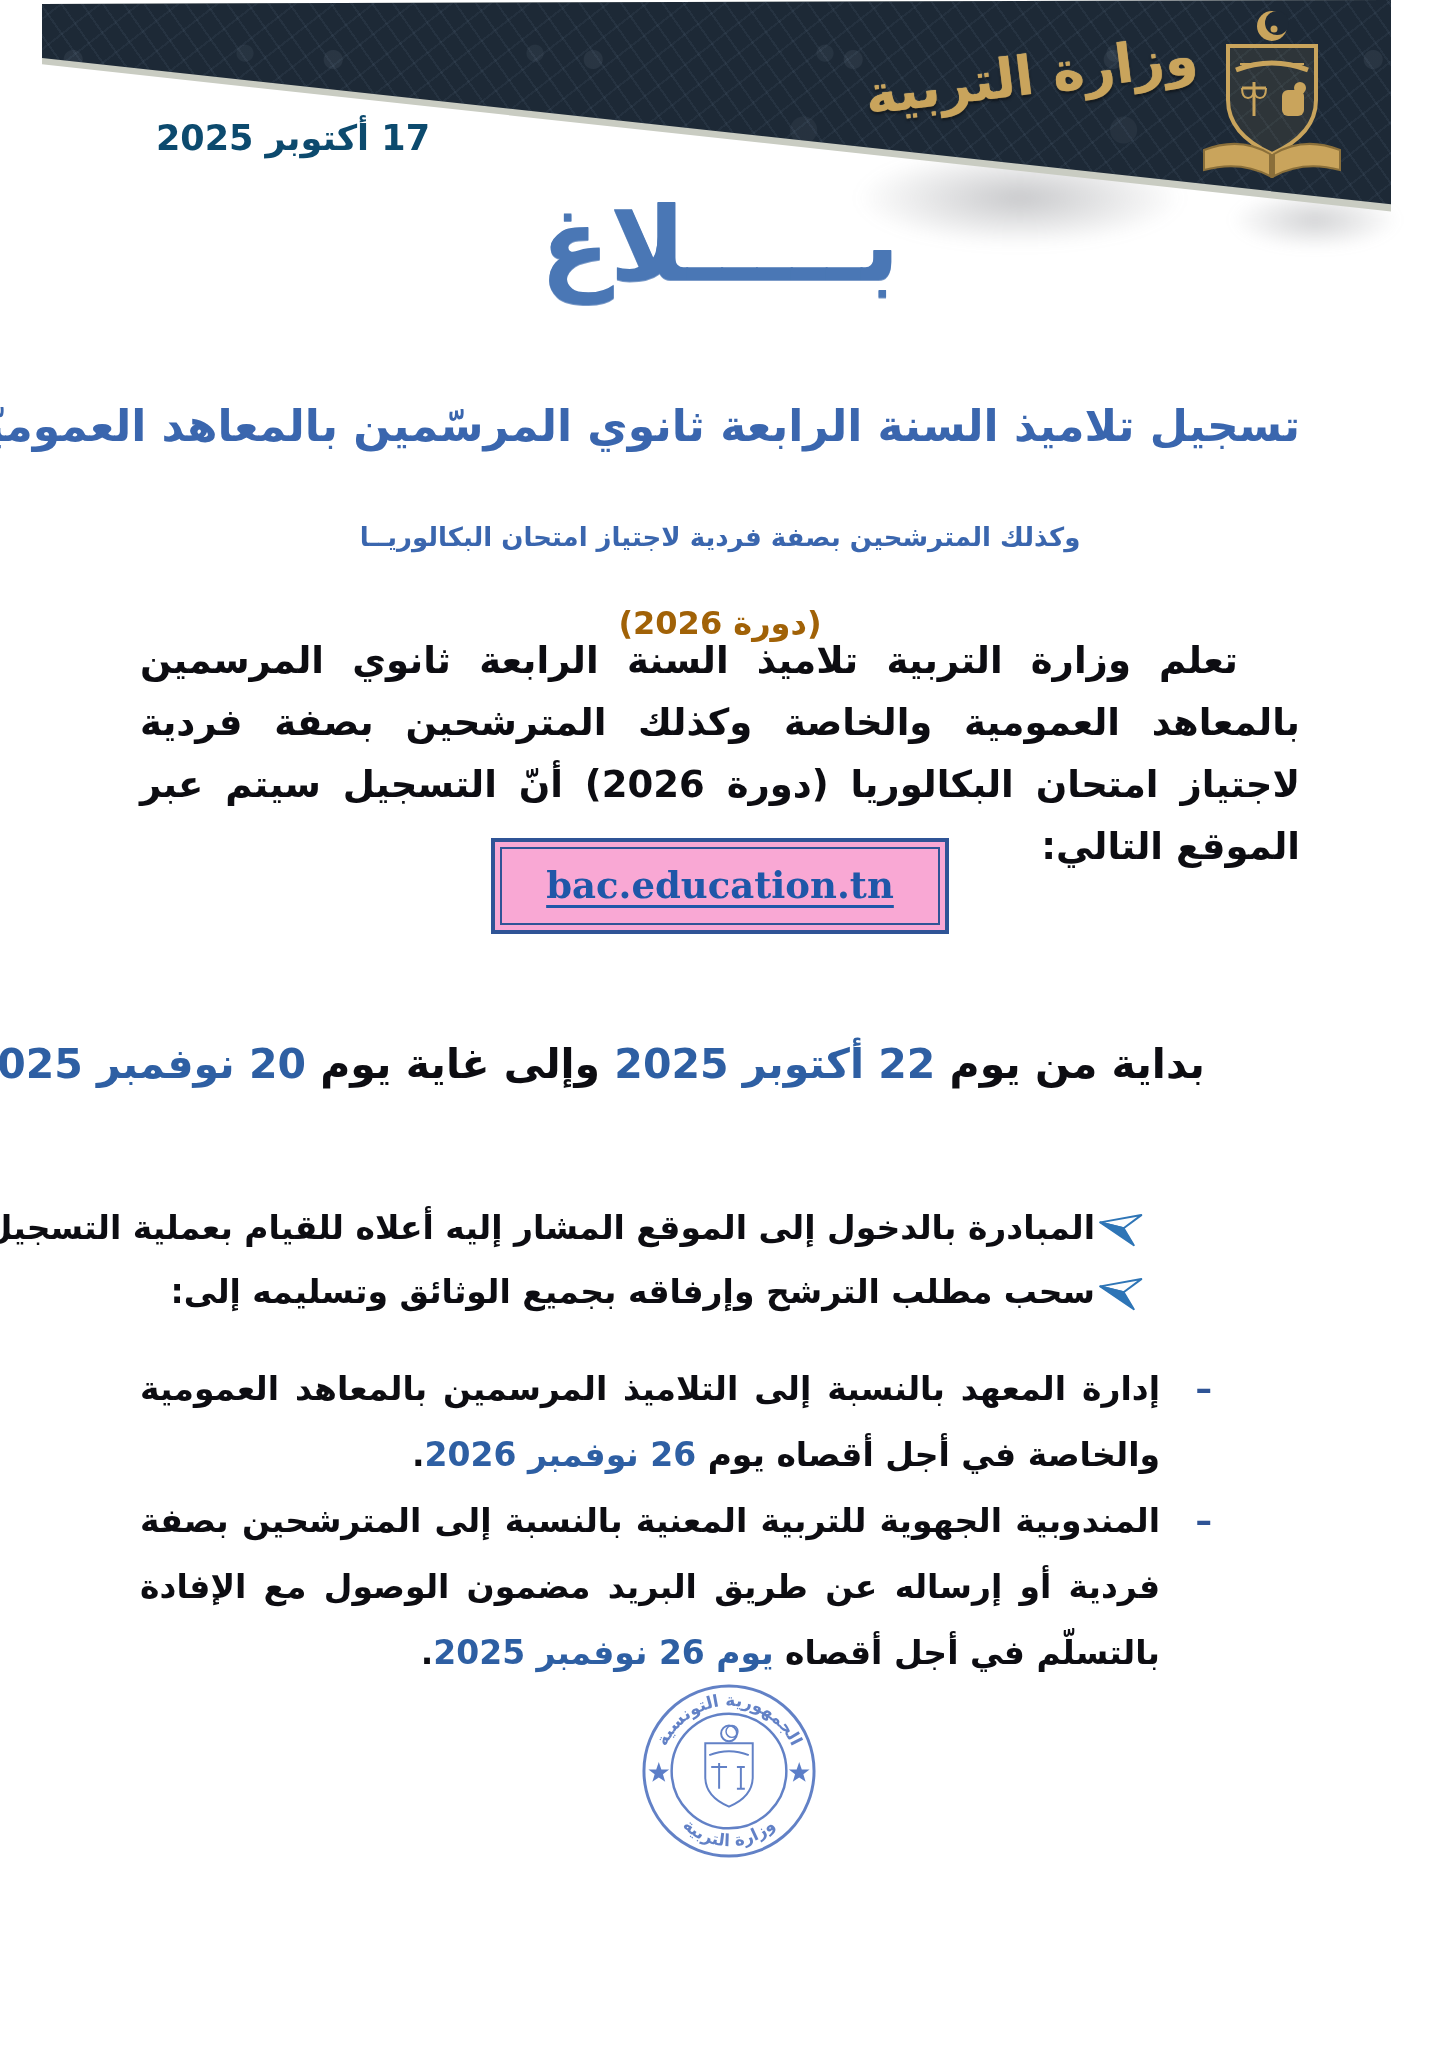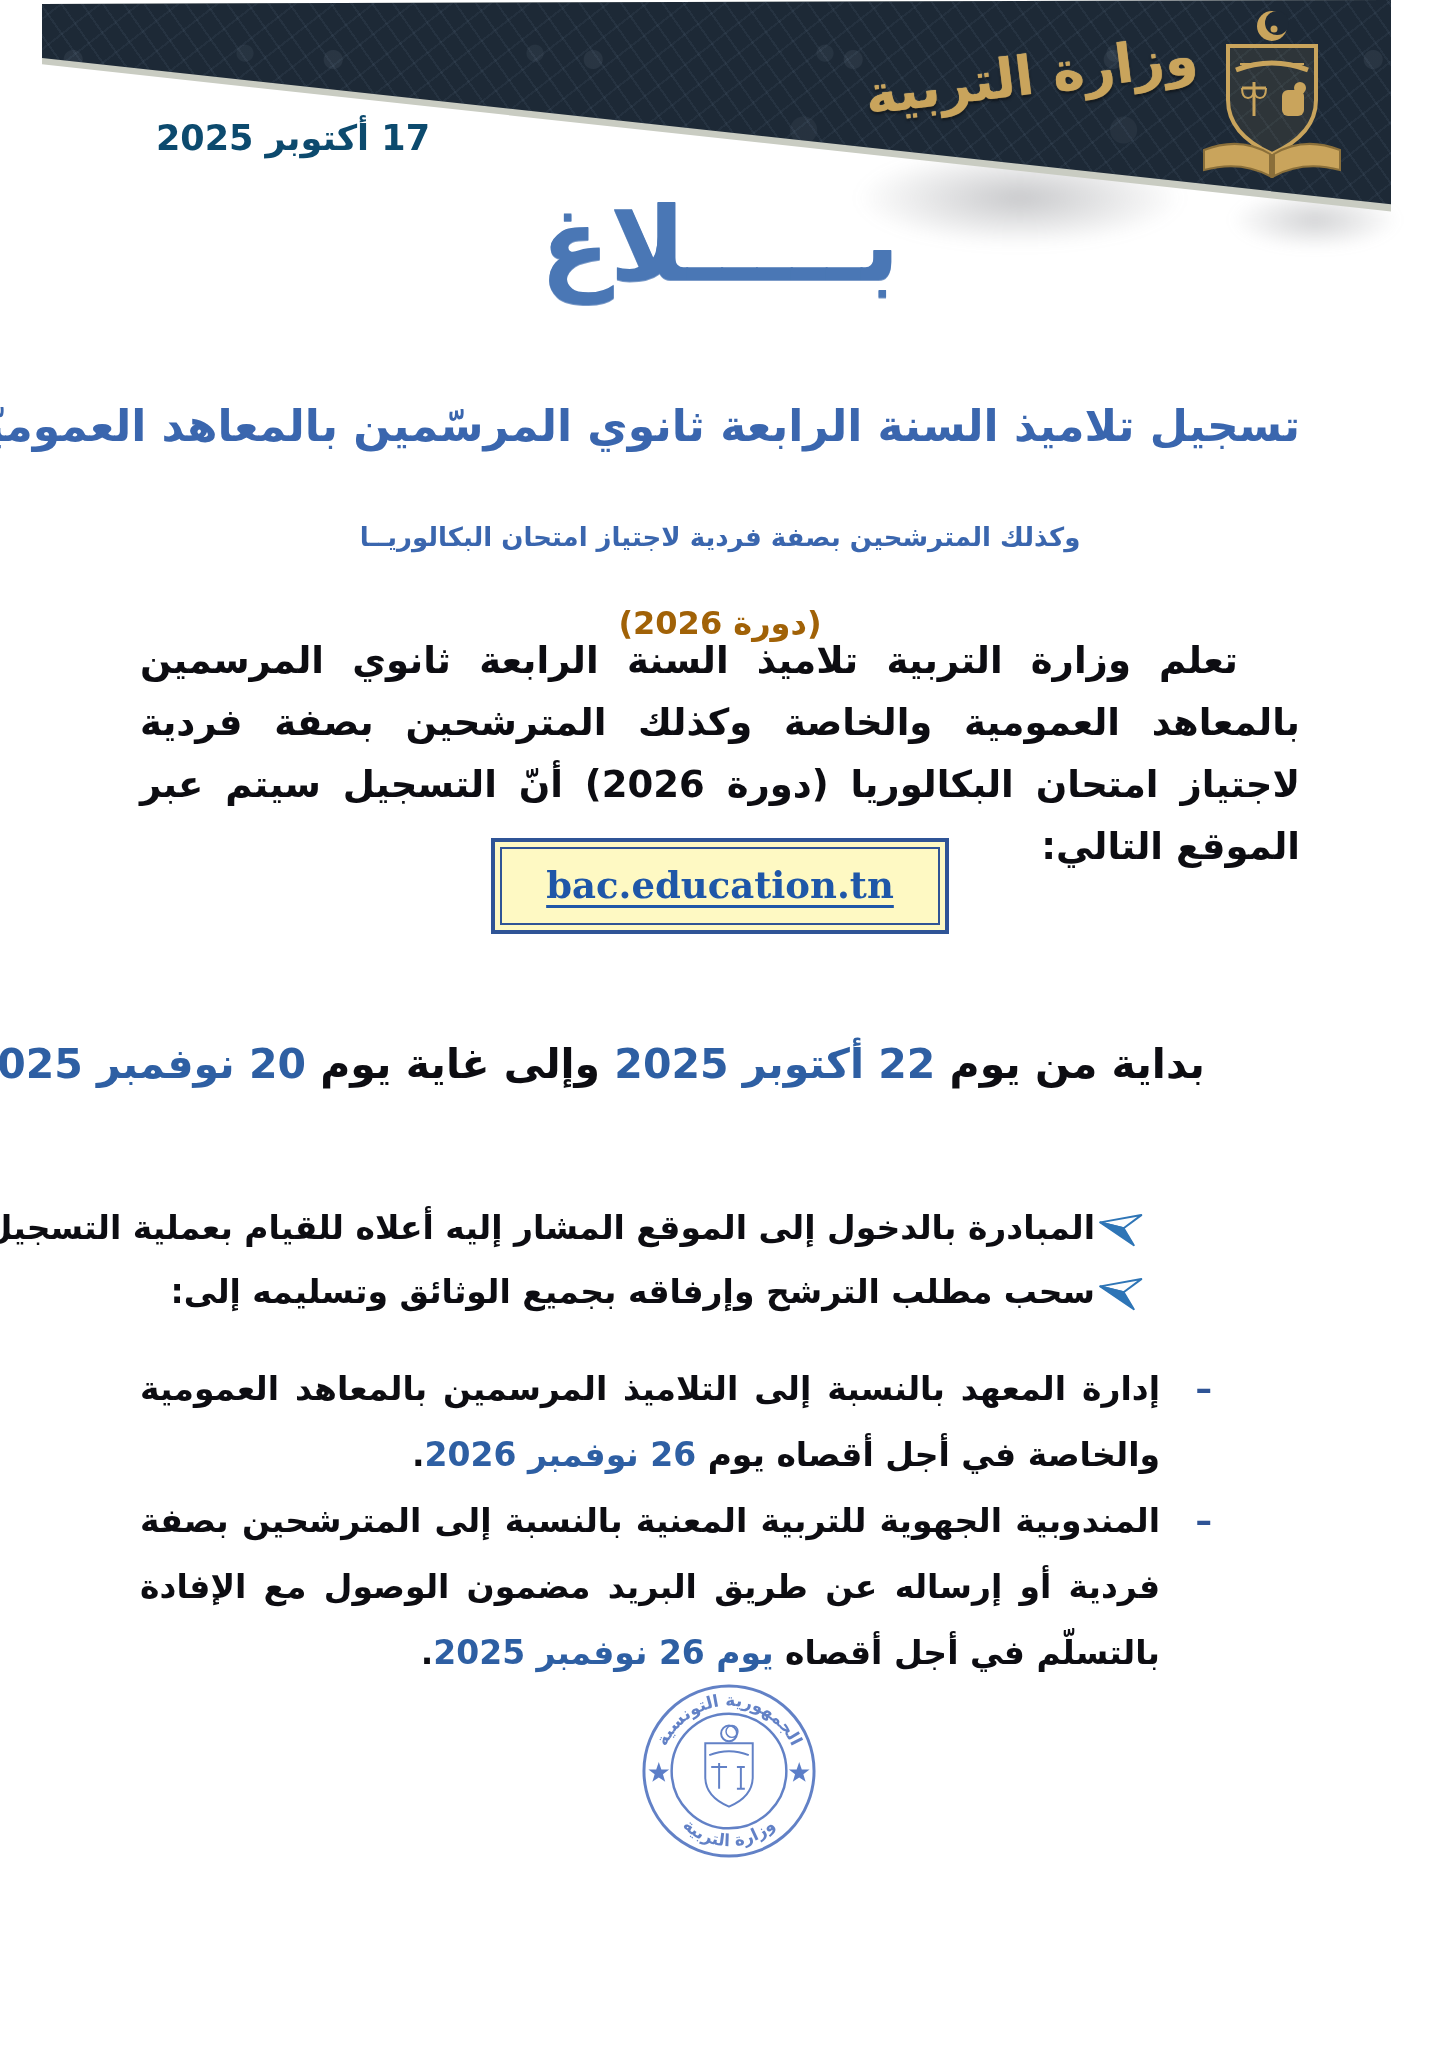--- a/index.html
+++ b/index.html
@@ -68,21 +68,21 @@
   .subtitle-2 { top:522px; font-size:26px; }
   .session-line { top:580px; text-align:center; font-size:32px; font-weight:bold; color:#a16207;margin-top:24px; }
 
   .body-paragraph {
     top:630px; font-size:37px; font-weight:bold; color:#0d0d12;
     line-height:62px; text-align:justify; text-indent:62px;
   }
 
   .website-box-wrap { top:838px; display:flex; justify-content:center; }
   .website-box {
-    width:458px; border:4px solid #2f5496; padding:5px; background:#fef9c3;
+    width:458px; border:4px solid #2f5496; padding:5px; background:#f9a8d4;
   }
   .website-box-inner {
     border:2px solid #2f5496; padding:14px 10px 16px; text-align:center;
   }
   .website-link {
     font-size:37px; font-weight:bold; color:#1f57a8; direction:ltr; display:inline-block;
     text-decoration:underline; text-decoration-thickness:3px; text-underline-offset:7px;
     font-family:"DejaVu Serif","Liberation Serif",serif;
   }
 

